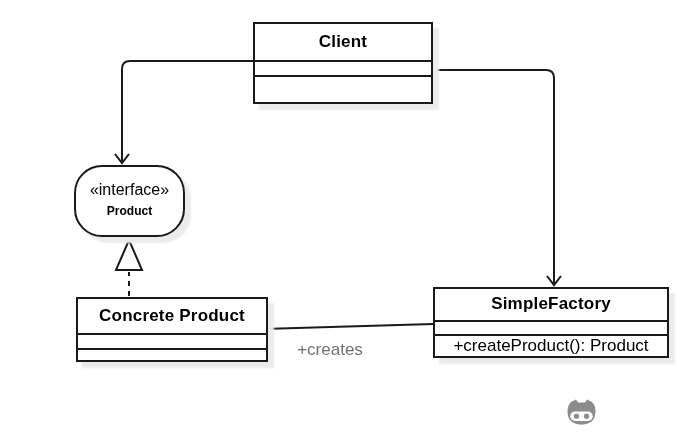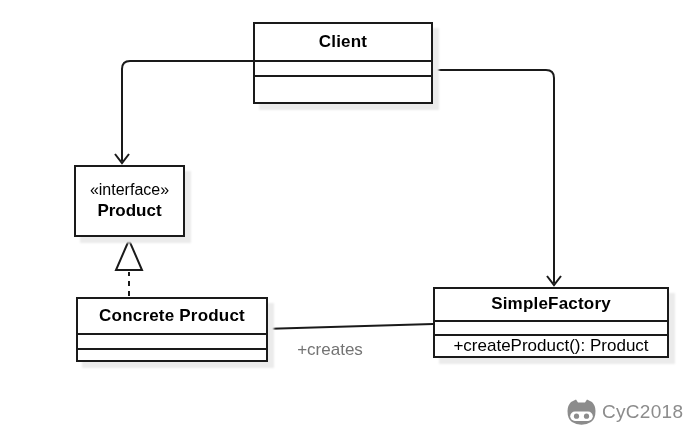--- a/index.html
+++ b/index.html
@@ -56,23 +56,23 @@
     font-size: 17px;
     white-space: nowrap;
   }
   
   .box-client   { left: 253px; top: 22px;  width: 180px; height: 82px; }
   .box-client .uml-title { height: 36px; }
   .box-client .c1 { height: 15px; }
   .box-client .c2 { flex: 1; }
 
   .box-product  { left: 74px;  top: 165px; width: 111px; height: 72px;
-                  align-items: center; justify-content: center; }
+                  align-items: center; justify-content: center; border-radius: 28px; }
   .stereotype { font-size: 16px; line-height: 20px; }
-  .iface-name { font-size: 17px; font-weight: bold; line-height: 22px; }
+  .iface-name { font-size: 12px; font-weight: bold; line-height: 22px; }
 
   .box-concrete { left: 36px;  top: 297px; width: 192px; height: 65px; margin-left: 40px; }
   .box-concrete .uml-title { height: 34px; }
   .box-concrete .c1 { height: 15px; }
   .box-concrete .c2 { flex: 1; }
 
   .box-factory  { left: 433px; top: 287px; width: 236px; height: 71px; }
   .box-factory .uml-title { height: 33px; }
   .box-factory .c1 { height: 15px; }
   .box-factory .uml-methods { flex: 1; }
@@ -151,16 +151,15 @@
 
       <path fill="#8c8c8c" d="M4,3 L9,0.5 L11,3.5 L18,3.5 L20,0.5 L25,3
                Q28.5,6.5 28.5,12 Q28.5,20 24,23 Q19.5,25.8 14.5,25.8
                Q9.5,25.8 5,23 Q0.5,20 0.5,12 Q0.5,6.5 4,3 Z"></path>
 
       <rect x="3.2" y="12.5" width="22.6" height="9.5" rx="4.75" fill="#ffffff"></rect>
 
       <circle cx="9.5" cy="17.2" r="2.6" fill="#8c8c8c"></circle>
       <circle cx="19.5" cy="17.2" r="2.6" fill="#8c8c8c"></circle>
     </svg>
-    <span class="watermark-text">CyC2018</span>
   </div>
 
 </div>
 
 </body></html>

